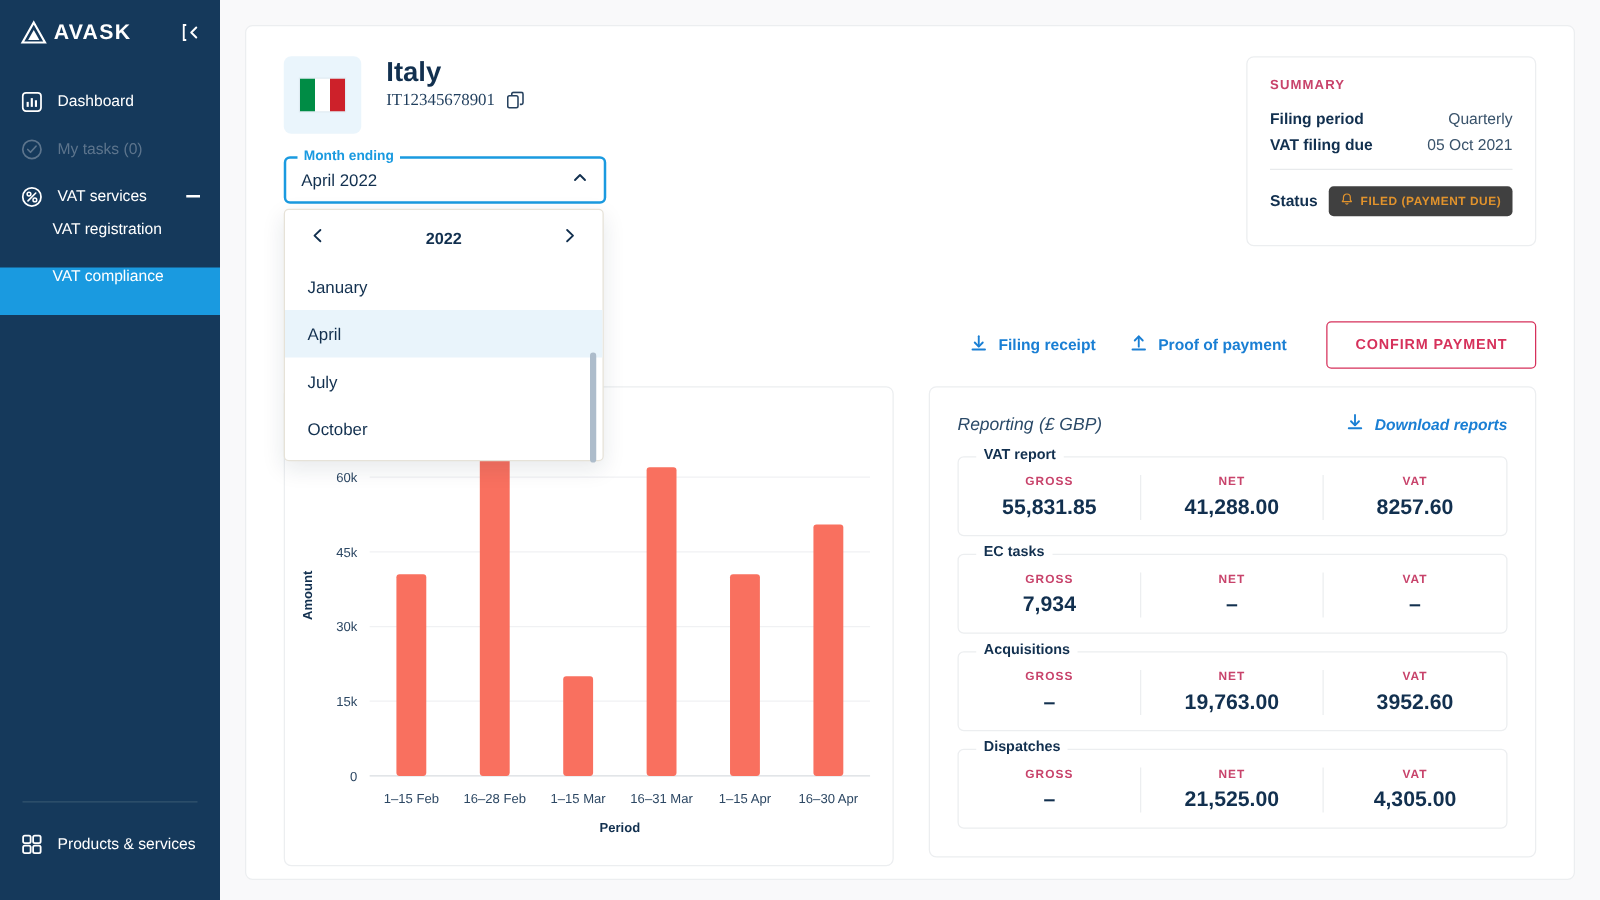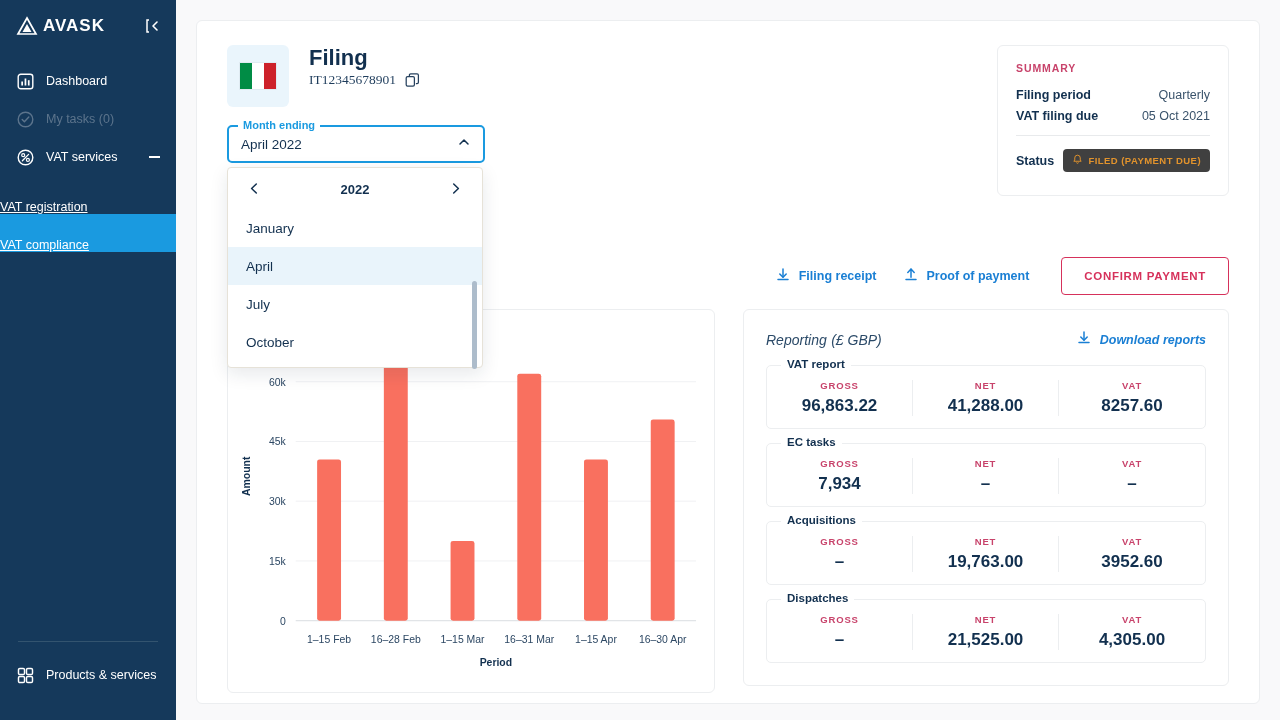--- a/index.html
+++ b/index.html
@@ -45,23 +45,23 @@
     position: relative;
   }
   .sb-item.disabled { color: #5c748c; cursor: default; }
   .sb-item .ic { width: 19px; height: 19px; flex: 0 0 19px;
     display:flex; align-items:center; justify-content:center; }
   .sb-item .minus {
     position: absolute; right: 16px; width: 11px; height: 1.6px;
     background: #ffffff;
   }
   .sb-sub {
-    display: flex; align-items: flex-end;
-    height: 38px; 
-    font-size: 12.5px; color: #ffffff; cursor: pointer; text-decoration: underline;
+    display: flex; align-items: flex-start;
+    height: 38px; padding-left: 42px;
+    font-size: 12.5px; color: #ffffff; cursor: pointer;
   }
   .sb-sub.active { background: #1a9ae0; }
   .sb-foot {
     position: absolute; bottom: 0; left: 0; right: 0;
     padding: 0 0 26px 0;
   }
   .sb-divider {
     height: 1px; background: #33546f;
     margin: 0 18px 14px 18px;
   }
@@ -319,21 +319,21 @@
     <div class="hdr">
       <div class="country-row">
         <div class="flag-box">
           <span class="flag">
             <i style="background:#008c45"></i>
               <i style="background:#ffffff"></i>
               <i style="background:#cd212a"></i>
           </span>
         </div>
         <div>
-          <div class="country-title">Filing</div>
+          <div class="country-title">Italy</div>
           <div class="vat-no-row">
             <span class="vat-no">IT12345678901</span>
             <span class="copy-ic">
               <svg width="15" height="15" viewBox="0 0 15 15">
                 <rect x="1.2" y="3.6" width="8.2" height="9.6" rx="1.4" fill="none" stroke="#26415e" stroke-width="1.25"></rect>
                 <path d="M4.4 3.3 V2.2 a1.3 1.3 0 0 1 1.3-1.3 h6.4 a1.3 1.3 0 0 1 1.3 1.3 v7 a1.3 1.3 0 0 1 -1.3 1.3 h-1.2" fill="none" stroke="#26415e" stroke-width="1.25"></path>
               </svg>
             </span>
           </div>
         </div>
@@ -473,21 +473,21 @@
             </span>
             <span>Download reports</span>
           </div>
         </div>
 
         <div class="fieldset">
           <span class="fs-legend">VAT report</span>
           <div class="fs-cols">
             <div class="fs-col">
               <div class="fs-lbl">GROSS</div>
-              <div class="fs-val">96,863.22</div>
+              <div class="fs-val">55,831.85</div>
             </div>
             <div class="fs-col">
               <div class="fs-lbl">NET</div>
               <div class="fs-val">41,288.00</div>
             </div>
             <div class="fs-col">
               <div class="fs-lbl">VAT</div>
               <div class="fs-val">8257.60</div>
             </div>
           </div>

